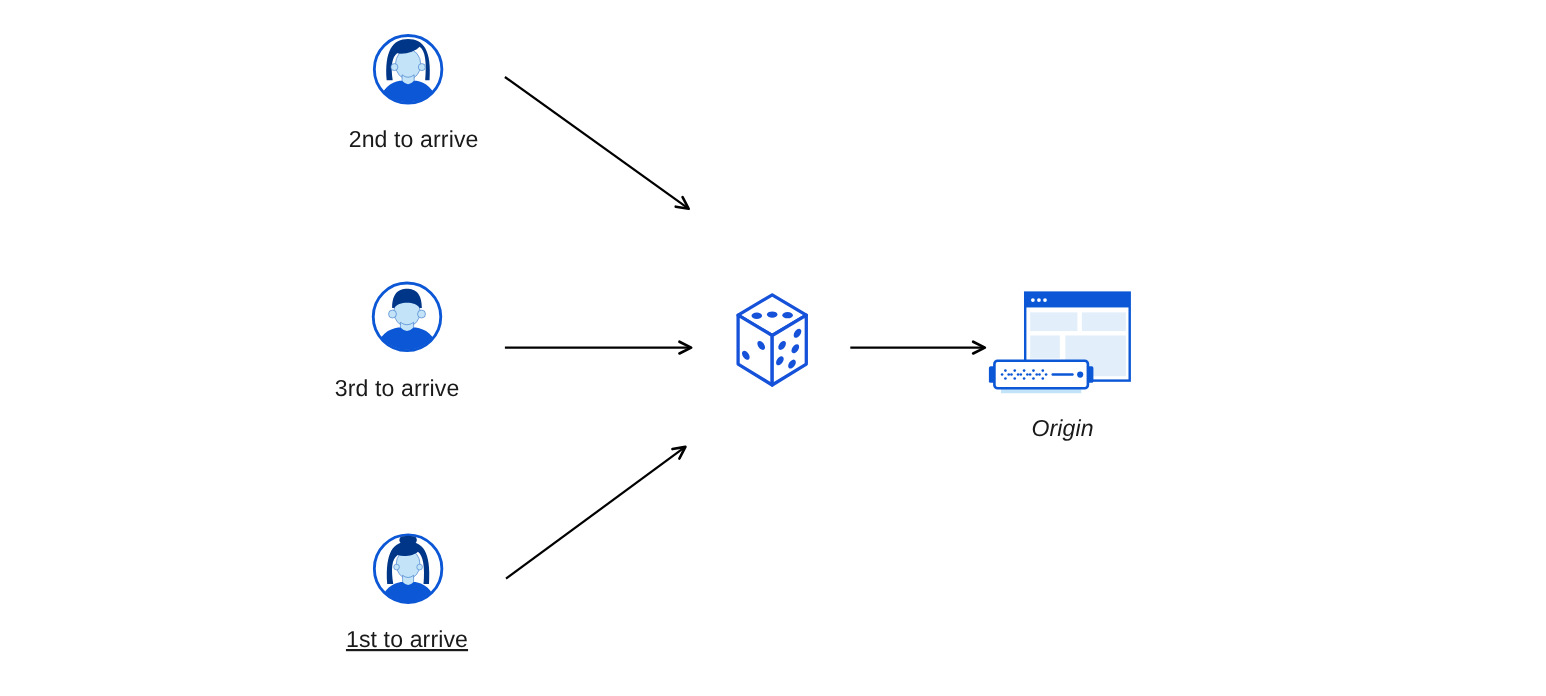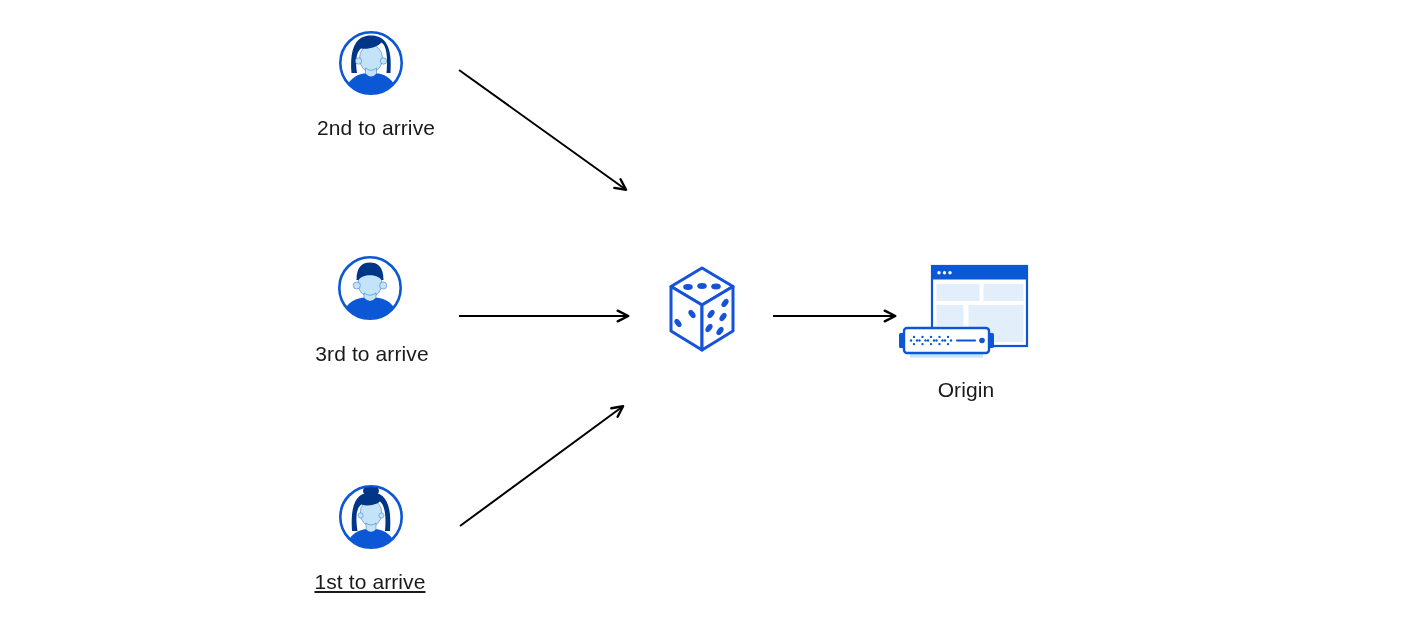--- a/index.html
+++ b/index.html
@@ -82,21 +82,21 @@
       <g clip-path="url(#clipB)">
         <ellipse cx="33" cy="28.5" rx="12" ry="13.5" fill="#c3e4f8" stroke="#2566c4" stroke-width="0.9" stroke-opacity="0.55"></ellipse>
         <path d="M19.5,25 C19.5,11.5 25.5,7.5 33,7.5 C40.5,7.5 46.5,11.5 46.5,25 L44.5,25 C41,18.5 25,18.5 21.5,25 Z" fill="#003688"></path>
         <circle cx="19.8" cy="30.5" r="3.6" fill="#c3e4f8" stroke="#2566c4" stroke-width="0.9" stroke-opacity="0.55"></circle>
         <circle cx="46.2" cy="30.5" r="3.6" fill="#c3e4f8" stroke="#2566c4" stroke-width="0.9" stroke-opacity="0.55"></circle>
         <path d="M27,38 L27,50 L39,50 L39,38 Q33,42.5 27,38 Z" fill="#c3e4f8" stroke="#2566c4" stroke-width="0.9" stroke-opacity="0.55"></path>
         <path d="M4,66 C6.5,50 16,44 25,42.8 L27,42.8 Q33,49 39,42.8 L41,42.8 C50,44 59.5,50 62,66 Z" fill="#0b57d6"></path>
       </g>
     </svg>
   </div>
-  <div class="node-label" style="left:372px; top:342px;">3rd to arrive</div>
+  <div class="node-label" style="left:361px; top:342px;">3rd to arrive</div>
 
   <div class="abs" style="left:338px; top:484px; width:66px; height:66px;">
     <svg width="66" height="66" viewBox="0 0 66 66">
       <defs>
           <clipPath id="clipC">
             <circle cx="33" cy="33" r="30"></circle>
           </clipPath>
         </defs>
       <circle cx="33" cy="33" r="30.7" fill="#ffffff" stroke="#0b57d6" stroke-width="2.6"></circle>
       <g clip-path="url(#clipC)">
@@ -176,15 +176,15 @@
           <circle cx="52" cy="76.9" r="1.2"></circle>
             <circle cx="49" cy="80.5" r="1.2"></circle>
             <circle cx="55" cy="80.5" r="1.2"></circle>
             <circle cx="52" cy="84.1" r="1.2"></circle>
         </g>
         <line x1="61" y1="80.5" x2="79" y2="80.5" stroke="#0b57d6" stroke-width="2.2" stroke-linecap="round"></line>
         <circle cx="86" cy="80.5" r="2.8" fill="#0b57d6"></circle>
       </g>
     </svg>
   </div>
-  <div class="node-label" style="left:966px; top:378px;">Origin</div>
+  <div class="node-label" style="left:966px; top:378px;font-style:italic;">Origin</div>
 
 </div>
 
 </body></html>

